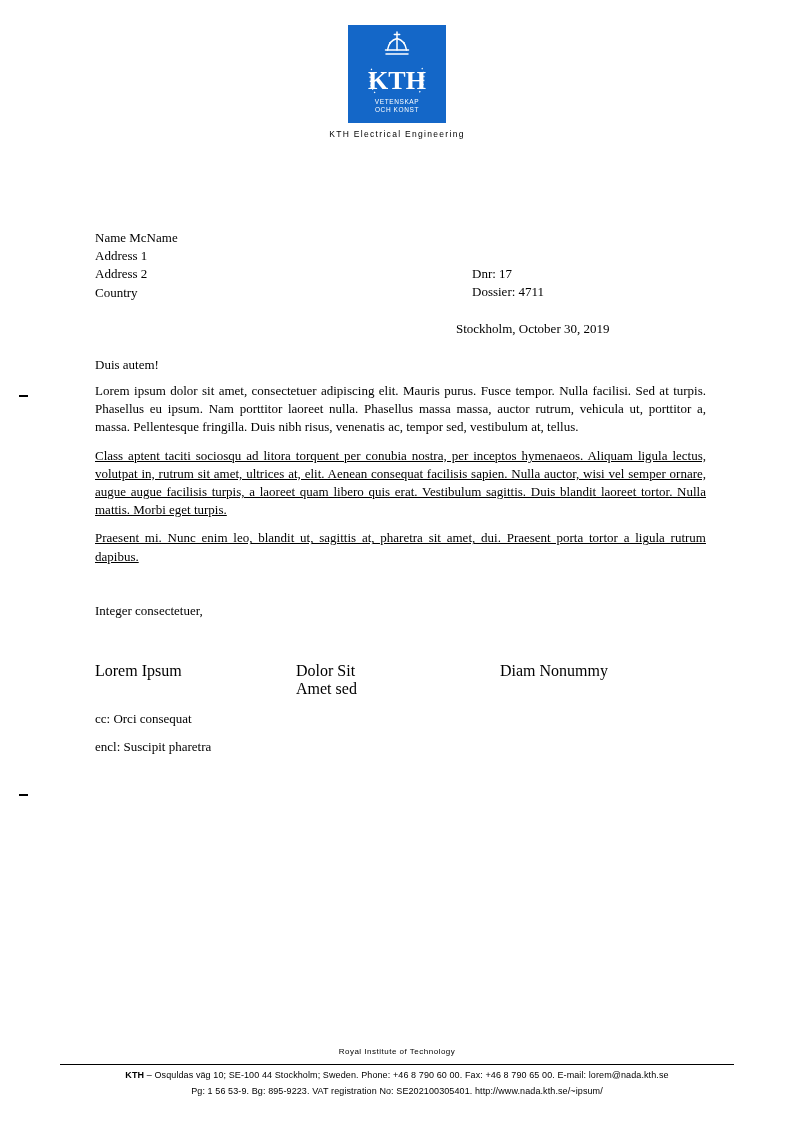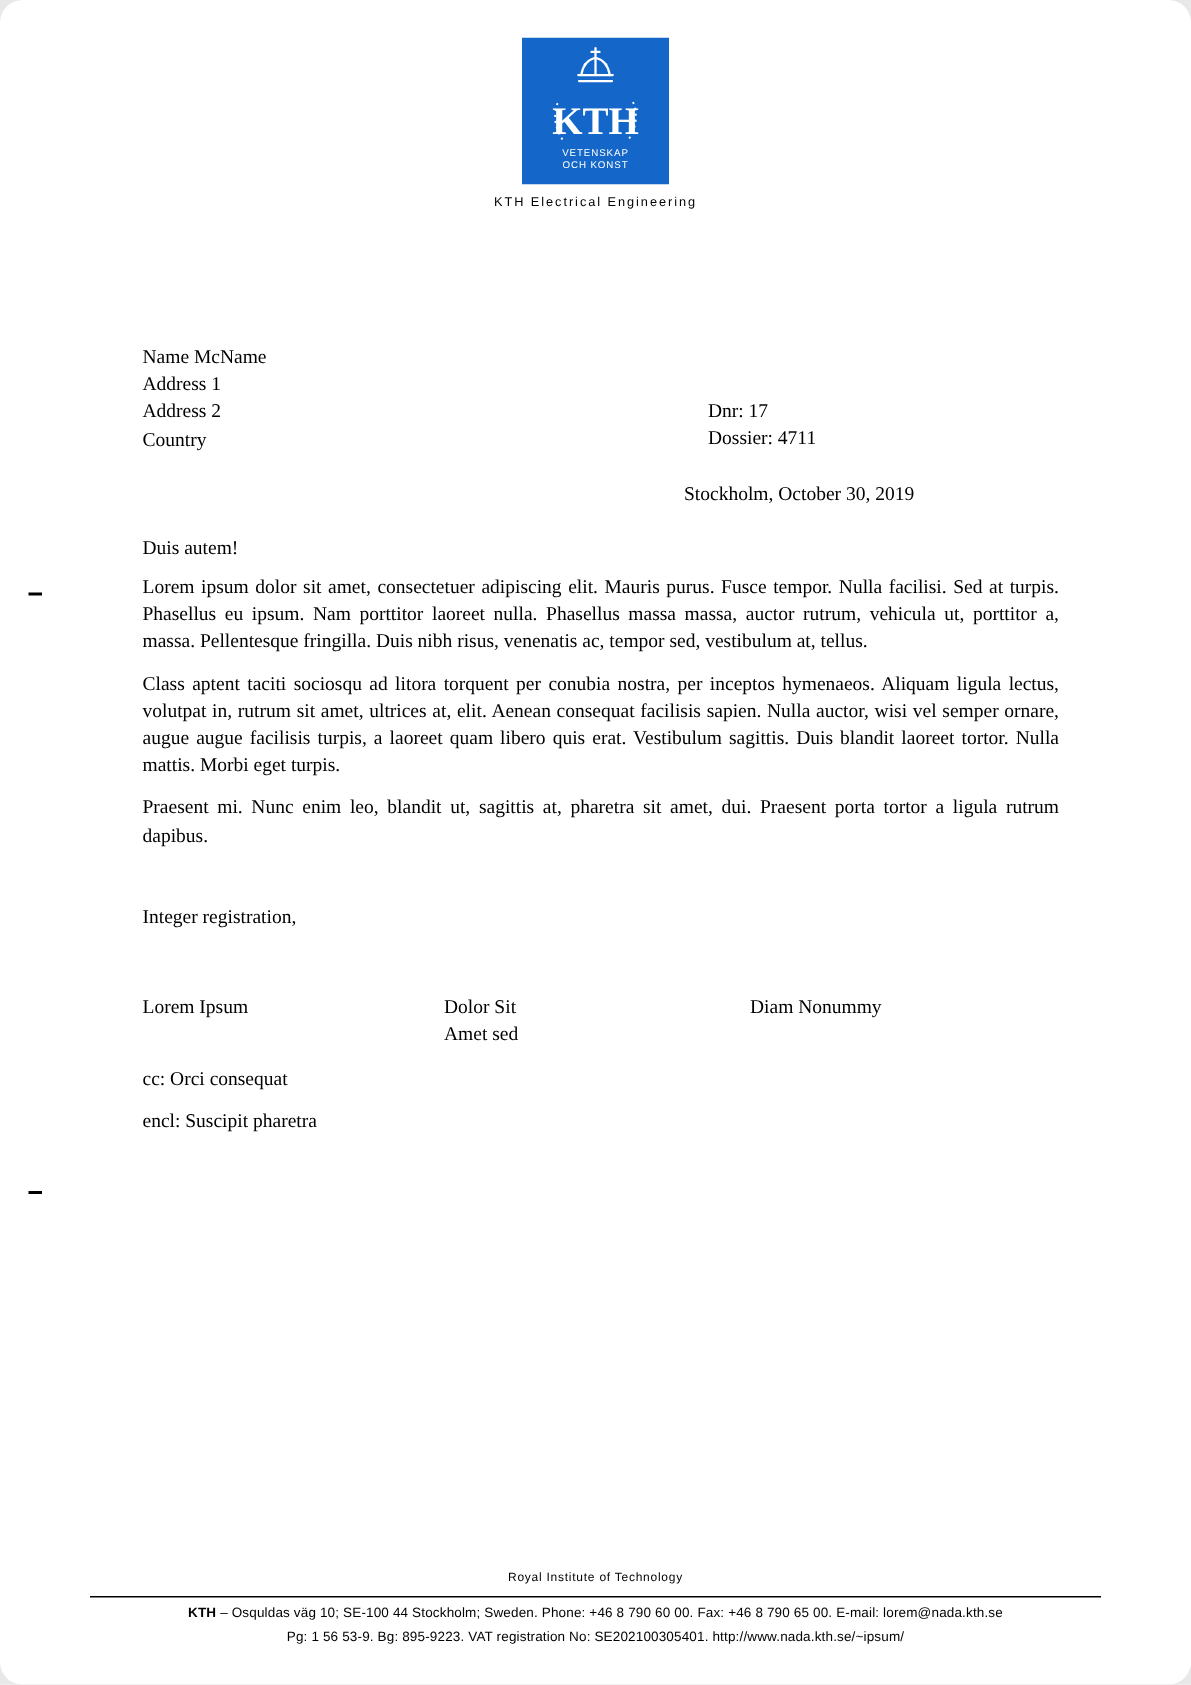--- a/index.html
+++ b/index.html
@@ -6,21 +6,20 @@
   html, body { background: #e8e8e8; }
   body { font-family: "Liberation Serif", serif; }
   .page {
     position: relative;
     width: 794px;
     height: 1123px;
     margin: 0 auto;
     background: #ffffff;
     color: #000000;
     overflow: hidden;
-    border-radius: 15px;
   }
   .abs { position: absolute; }
 
   
   .fold-mark {
     position: absolute;
     left: 19px;
     width: 9px;
     height: 1.6px;
     background: #000;
@@ -46,25 +45,25 @@
   .dateline  { left: 456px; top: 320px; }
 
   
   .salutation { left: 95px; top: 356px; }
   .body-text {
     left: 95px; top: 382px; width: 611px;
     font-size: 13px; line-height: 18.2px;
     text-align: justify;
     text-justify: inter-word;
   }
-  .body-text p + p { margin-top: 10px; }
+  .body-text p + p { margin-top: 10px; text-decoration: underline; }
   .closing { left: 95px; top: 602px; }
 
   
-  .sig { font-size: 13px; line-height: 18.2px; }
+  .sig { font-size: 16px; line-height: 18.2px; }
   .sig-1 { left: 95px;  top: 662px; }
   .sig-2 { left: 296px; top: 662px; }
   .sig-3 { left: 500px; top: 662px; }
 
   .cc-line   { left: 95px; top: 710px; }
   .encl-line { left: 95px; top: 738px; }
   .ps-line {
     left: 95px; top: 765px; width: 611px;
     font-size: 13px; line-height: 18.2px;
     text-align: justify;
@@ -139,21 +138,21 @@
   <div class="abs dateline serif-block">Stockholm, October 30, 2019</div>
 
   <div class="abs salutation serif-block">Duis autem!</div>
 
   <div class="abs body-text">
     <p>Lorem ipsum dolor sit amet, consectetuer adipiscing elit. Mauris purus. Fusce tempor. Nulla facilisi. Sed at turpis. Phasellus eu ipsum. Nam porttitor laoreet nulla. Phasellus massa massa, auctor rutrum, vehicula ut, porttitor a, massa. Pellentesque fringilla. Duis nibh risus, venenatis ac, tempor sed, vestibulum at, tellus.</p>
     <p>Class aptent taciti sociosqu ad litora torquent per conubia nostra, per inceptos hymenaeos. Aliquam ligula lectus, volutpat in, rutrum sit amet, ultrices at, elit. Aenean consequat facilisis sapien. Nulla auctor, wisi vel semper ornare, augue augue facilisis turpis, a laoreet quam libero quis erat. Vestibulum sagittis. Duis blandit laoreet tortor. Nulla mattis. Morbi eget turpis.</p>
     <p>Praesent mi. Nunc enim leo, blandit ut, sagittis at, pharetra sit amet, dui. Praesent porta tortor a ligula rutrum dapibus.</p>
   </div>
 
-  <div class="abs closing serif-block">Integer registration,</div>
+  <div class="abs closing serif-block">Integer consectetuer,</div>
 
   <div class="abs sig sig-1">
     <div>Lorem Ipsum</div>
     <div></div>
   </div>
   <div class="abs sig sig-2">
     <div>Dolor Sit</div>
     <div>Amet sed</div>
   </div>
   <div class="abs sig sig-3">

